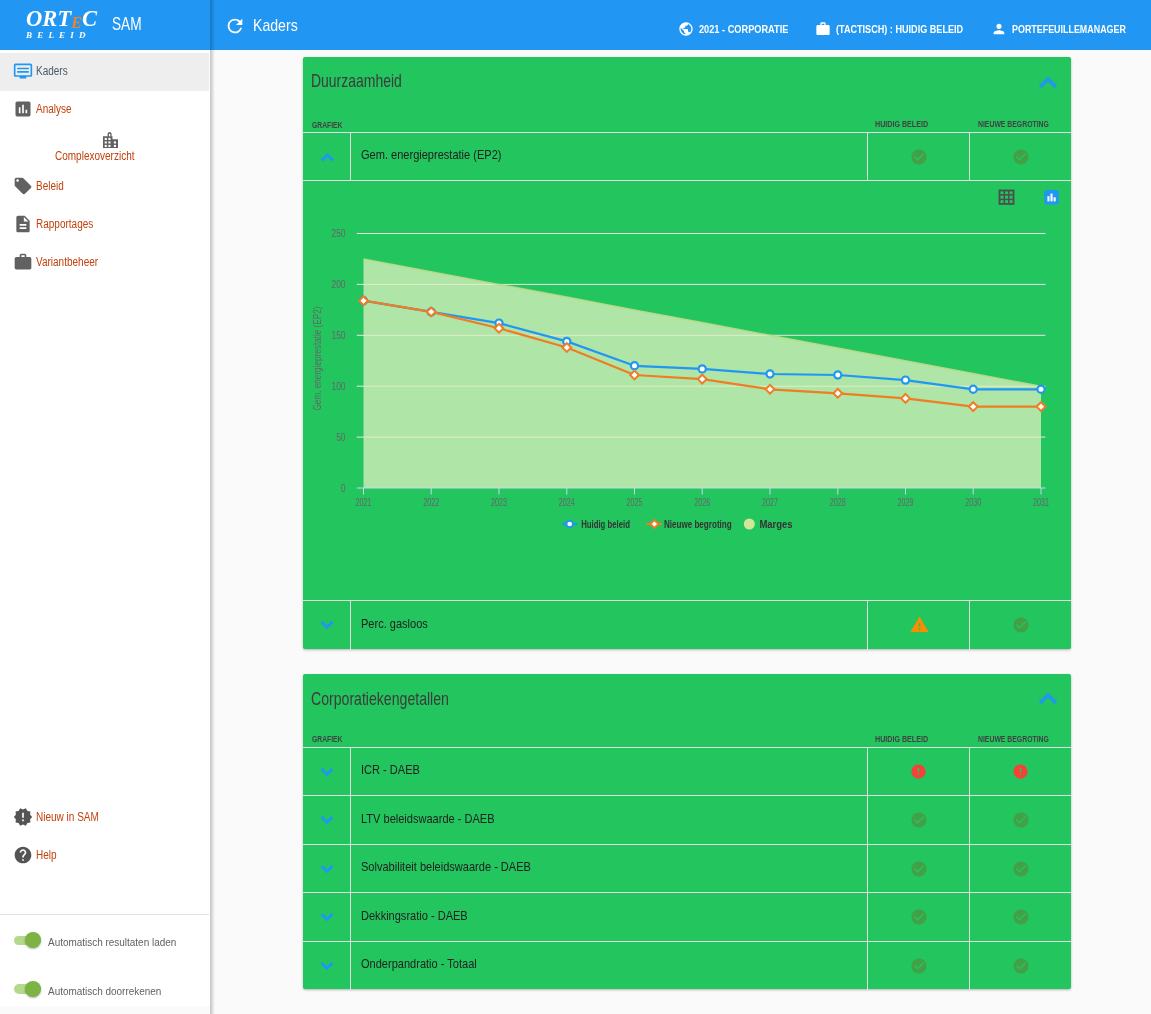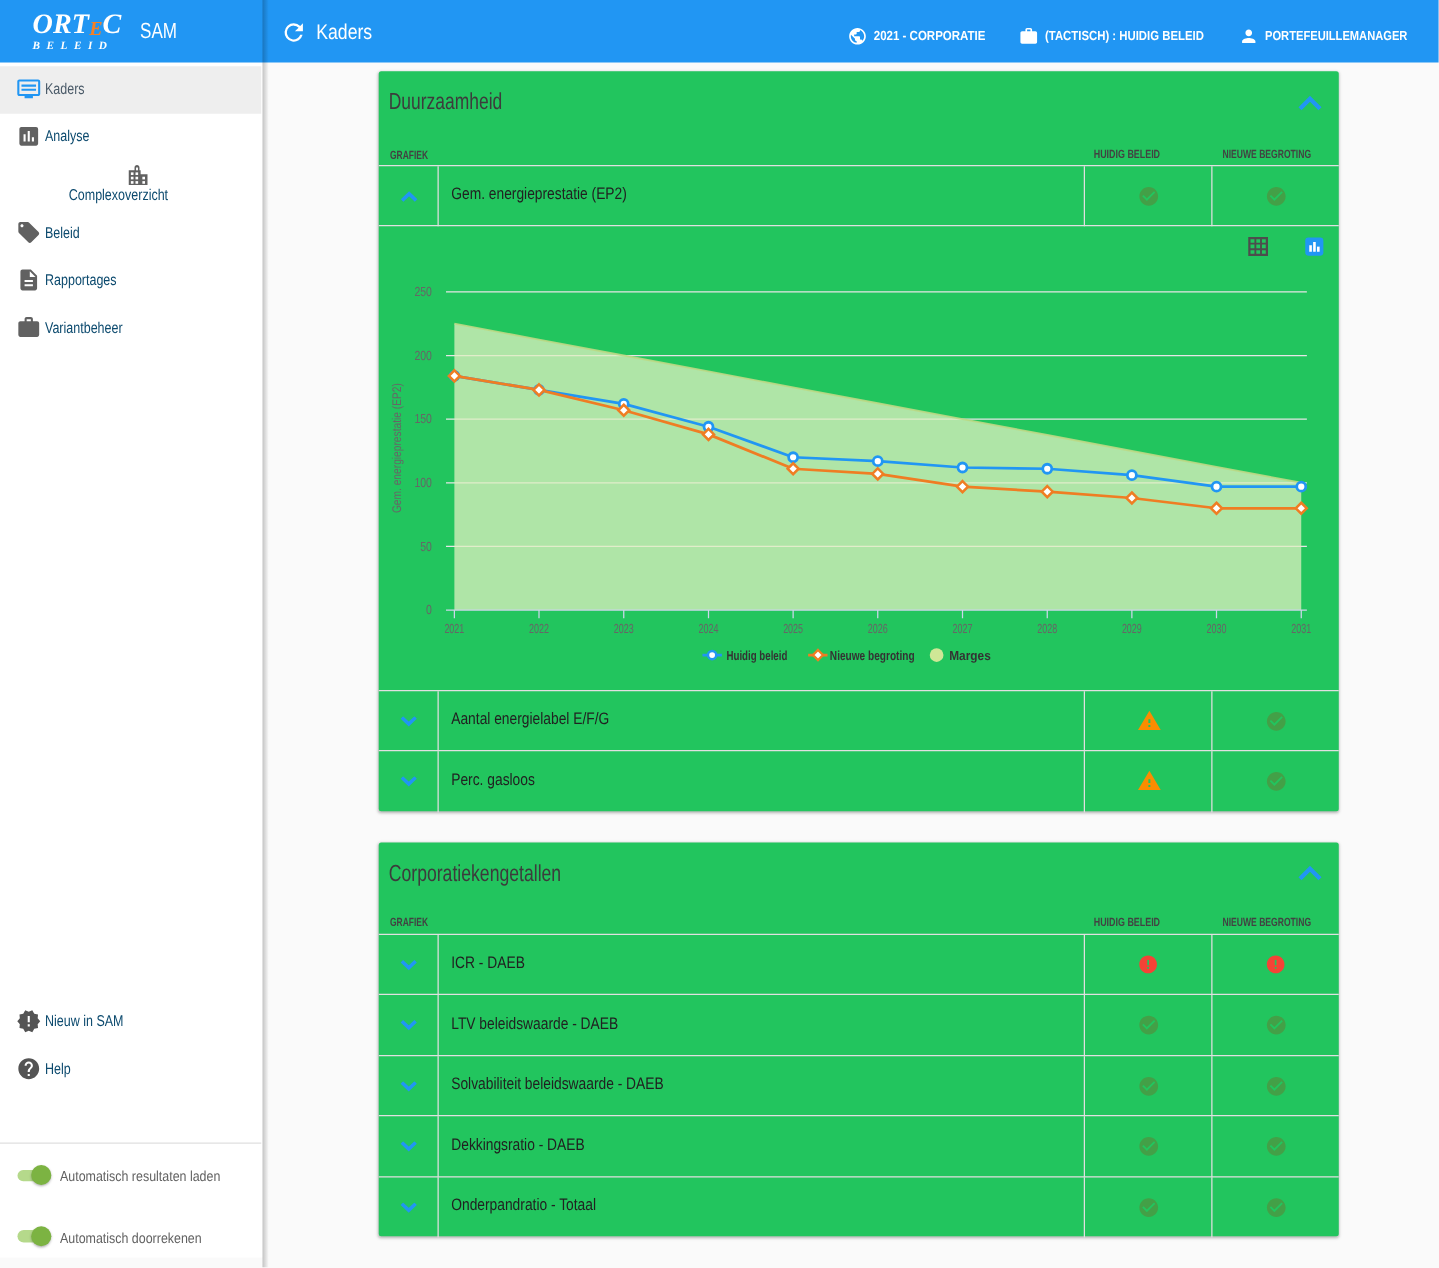--- a/index.html
+++ b/index.html
@@ -16,21 +16,21 @@
 #logo .ortec .e { color:#f58025; font-size:16px; position:relative; top:1.5px; }
 #logo .fin { font-family:"Liberation Serif", serif; font-style:italic; font-weight:bold; font-size:9px; letter-spacing:5.2px; margin-top:0px; margin-left:0; }
 #sam { position:absolute; left:111.5px; top:13.5px; color:#fff; font-size:17.5px; font-weight:400; transform:scaleX(0.78); transform-origin:0 0; }
 #pagetitle { position:absolute; left:252.5px; top:16px; color:#fff; font-size:17px; font-weight:400; transform:scaleX(0.83); transform-origin:0 0; white-space:nowrap; }
 .hdr-item { position:absolute; top:0; height:56px; padding-top:2px; display:flex; align-items:center; color:#fff; font-size:10.5px; font-weight:bold; }
 .hdr-item svg { margin-right:5px; }
 .hdr-item span { display:inline-block; transform-origin:0 50%; white-space:nowrap; }
 
 
 #sidebar { position:absolute; top:50px; left:0; width:210px; height:956px; background:#fff; z-index:4; }
-.nav-item { position:absolute; left:0; width:209px; height:38.3px; display:flex; align-items:center; color:#0c4a6e; font-size:12.5px; padding-bottom:2.4px; }
+.nav-item { position:absolute; left:0; width:209px; height:38.3px; display:flex; align-items:center; color:#c2410c; font-size:12.5px; padding-bottom:2.4px; }
 .nav-item svg { margin-left:13px; margin-right:3px; flex:none; }
 .nav-item span { display:inline-block; transform:scaleX(0.8); transform-origin:0 50%; white-space:nowrap; }
 .nav-item.active { background:#eeeeee; color:#4a5a68; }
 #side-divider { position:absolute; left:0; top:913.5px; width:209px; height:1px; background:#e0e0e0; z-index:7; }
 .toggle-row { position:absolute; left:14px; display:flex; align-items:flex-end; color:#616161; font-size:11.5px; z-index:7; }
 .toggle-row span { display:inline-block; transform:scaleX(0.865); transform-origin:0 50%; white-space:nowrap; }
 .toggle { position:relative; width:27px; height:16px; margin-right:7px; }
 .toggle .track { position:absolute; left:0; top:3.5px; width:27px; height:9.5px; border-radius:5px; background:#b5d98b; }
 .toggle .thumb { position:absolute; left:11px; top:0; width:16px; height:16px; border-radius:50%; background:#7cb342; box-shadow:0 1px 2px rgba(0,0,0,0.3); }
 
@@ -272,38 +272,20 @@
 <circle cx="266.7" cy="343" r="3.3" fill="#fff" stroke="#2196f3" stroke-width="2"></circle>
 <text x="278.2" y="346.8" font-size="10.5" font-weight="bold" fill="#333" textLength="48.7" lengthAdjust="spacingAndGlyphs">Huidig beleid</text>
 <line x1="343.5" y1="343" x2="359" y2="343" stroke="#ef7d23" stroke-width="2.2"></line>
 <path d="M351.4 339 L355.4 343 L351.4 347 L347.4 343 Z" fill="#fff" stroke="#ef7d23" stroke-width="1.9"></path>
 <text x="360.9" y="346.8" font-size="10.5" font-weight="bold" fill="#333" textLength="67.8" lengthAdjust="spacingAndGlyphs">Nieuwe begroting</text>
 <circle cx="446.3" cy="343" r="5.5" fill="#cfe796"></circle>
 <text x="456.4" y="346.8" font-size="10.5" font-weight="bold" fill="#333" textLength="33.2" lengthAdjust="spacingAndGlyphs">Marges</text>
 </svg>
   </div>
 
-  <div class="krow" style="top:494.7px;">
-    <div class="chev">
-          <svg width="14" height="9" viewBox="0 0 14 9">
-            <path d="M1.5 1 L7 6.3 L12.5 1" fill="none" stroke="#2196f3" stroke-width="2.8"></path>
-          </svg>
-        </div>
-    <div class="nm">Aantal energielabel E/F/G</div>
-    <div class="s1">
-          <svg class="sicon" width="19" height="17" viewBox="0 0 24 21" fill="#fb8c00">
-            <path d="M0.5 20h23L12 0.5 0.5 20zm12.5-3h-2v-2h2v2zm0-4h-2v-4h2v4z"></path>
-          </svg>
-        </div>
-    <div class="s2">
-          <svg class="sicon" width="18" height="18" viewBox="0 0 24 24" fill="#43a047">
-            <path d="M12 2C6.48 2 2 6.48 2 12s4.48 10 10 10 10-4.48 10-10S17.52 2 12 2zm-2 15l-5-5 1.41-1.41L10 14.17l7.59-7.59L19 8l-9 9z"></path>
-          </svg>
-        </div>
-  </div>
   <div class="krow" style="top:543.1px;">
     <div class="chev">
           <svg width="14" height="9" viewBox="0 0 14 9">
             <path d="M1.5 1 L7 6.3 L12.5 1" fill="none" stroke="#2196f3" stroke-width="2.8"></path>
           </svg>
         </div>
     <div class="nm">Perc. gasloos</div>
     <div class="s1">
           <svg class="sicon" width="19" height="17" viewBox="0 0 24 21" fill="#fb8c00">
             <path d="M0.5 20h23L12 0.5 0.5 20zm12.5-3h-2v-2h2v2zm0-4h-2v-4h2v4z"></path>

